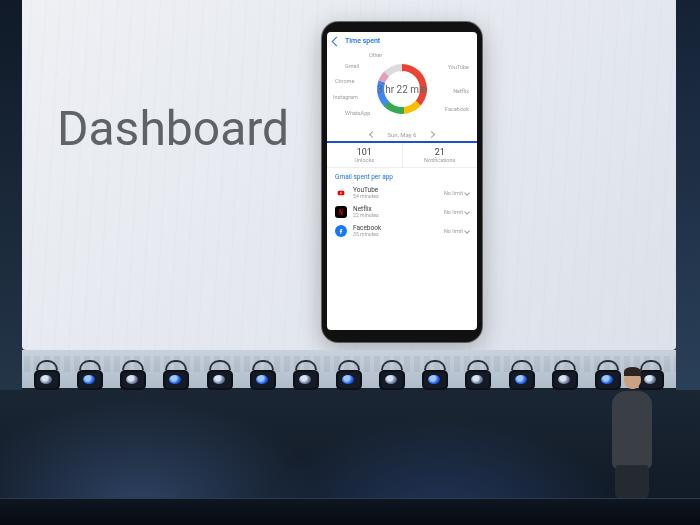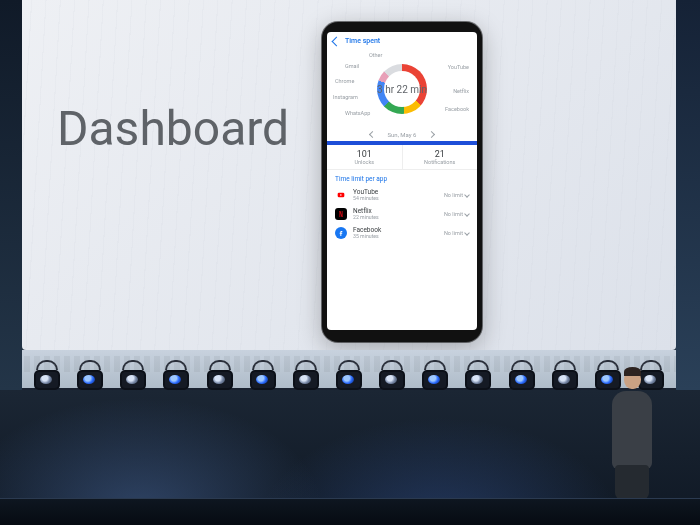--- a/index.html
+++ b/index.html
@@ -84,21 +84,21 @@
     position:absolute;font-size:5.5px;color:#9aa0a6;white-space:nowrap;
   }
   .date-row{
     display:flex;align-items:center;justify-content:center;gap:12px;
     padding:1px 0 3px;color:#9aa0a6;font-size:6px;
   }
   .chev{width:4px;height:4px;border-top:1px solid #9aa0a6;border-right:1px solid #9aa0a6}
   .chev.l{transform:rotate(-135deg)}
   .chev.r{transform:rotate(45deg)}
   .stats-row{
-    display:flex;border-top:4px solid #1d4ed8;
+    display:flex;border-top:2px solid #1d4ed8;
     text-align:center;
   }
   .stat{flex:1;padding:4px 2px}
   .stat .num{font-size:9px;color:#3c4043}
   .stat .lab{font-size:5.5px;color:#9aa0a6}
   .stat+.stat{border-left:1px solid #eee}
   .sect-head{
     font-size:6.5px;color:#1a73e8;padding:5px 8px 3px;
     border-top:1px solid #eee;
   }
@@ -205,21 +205,21 @@
         <div class="stat">
           <div class="num">101</div>
           <div class="lab">Unlocks</div>
         </div>
         <div class="stat">
           <div class="num">21</div>
           <div class="lab">Notifications</div>
         </div>
       </div>
 
-      <div class="sect-head">Time limit per app</div>
+      <div class="sect-head">Gmail spent per app</div>
 
       <div class="app-row">
         <span class="app-icon" style="background:#fff">
           <svg viewBox="0 0 24 24">
               <rect x="2" y="5" width="20" height="14" rx="4" fill="#ff0000"></rect>
               <path d="M10 9v6l5-3z" fill="#fff"></path>
             </svg>
         </span>
         <div class="app-meta">
           <div class="app-name-txt">YouTube</div>

